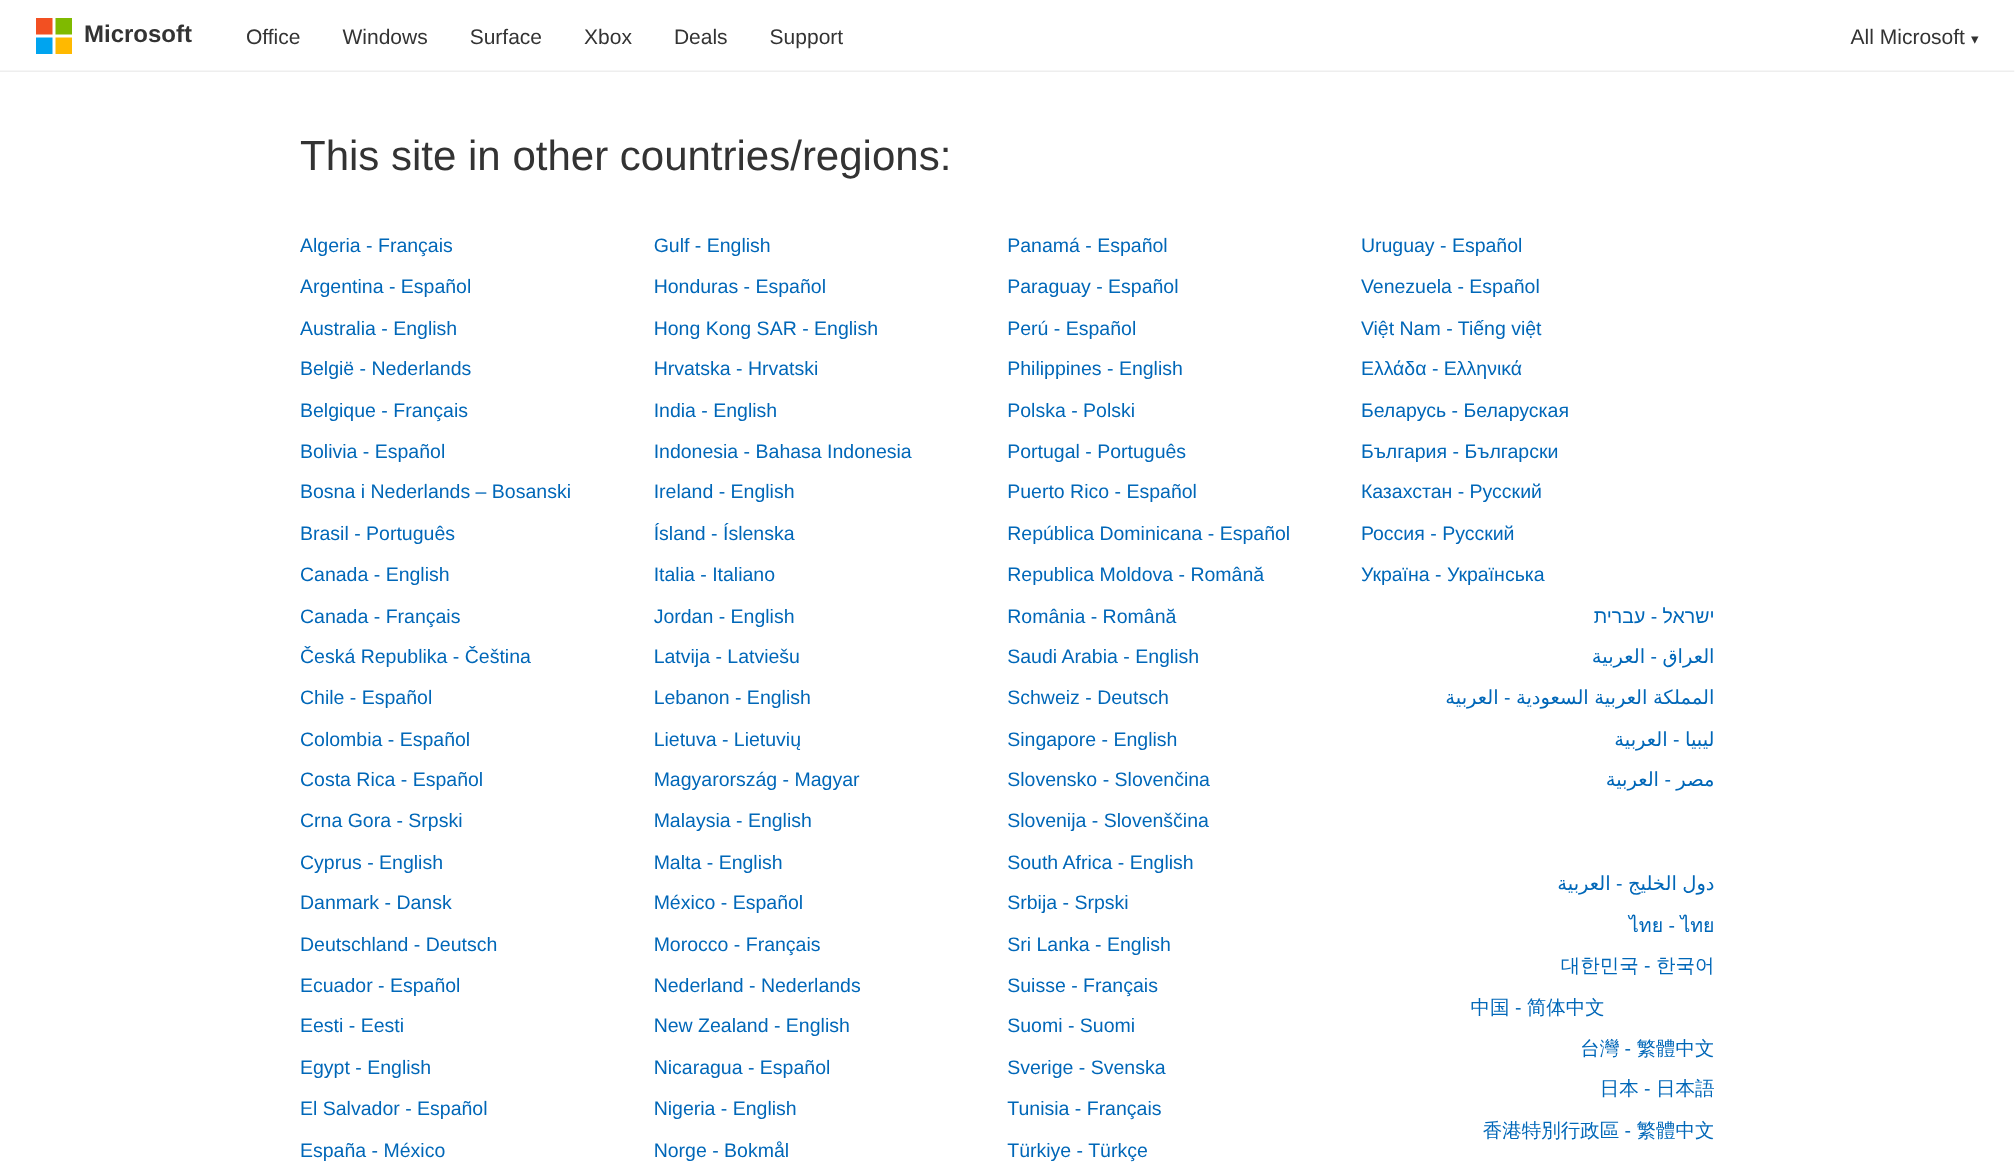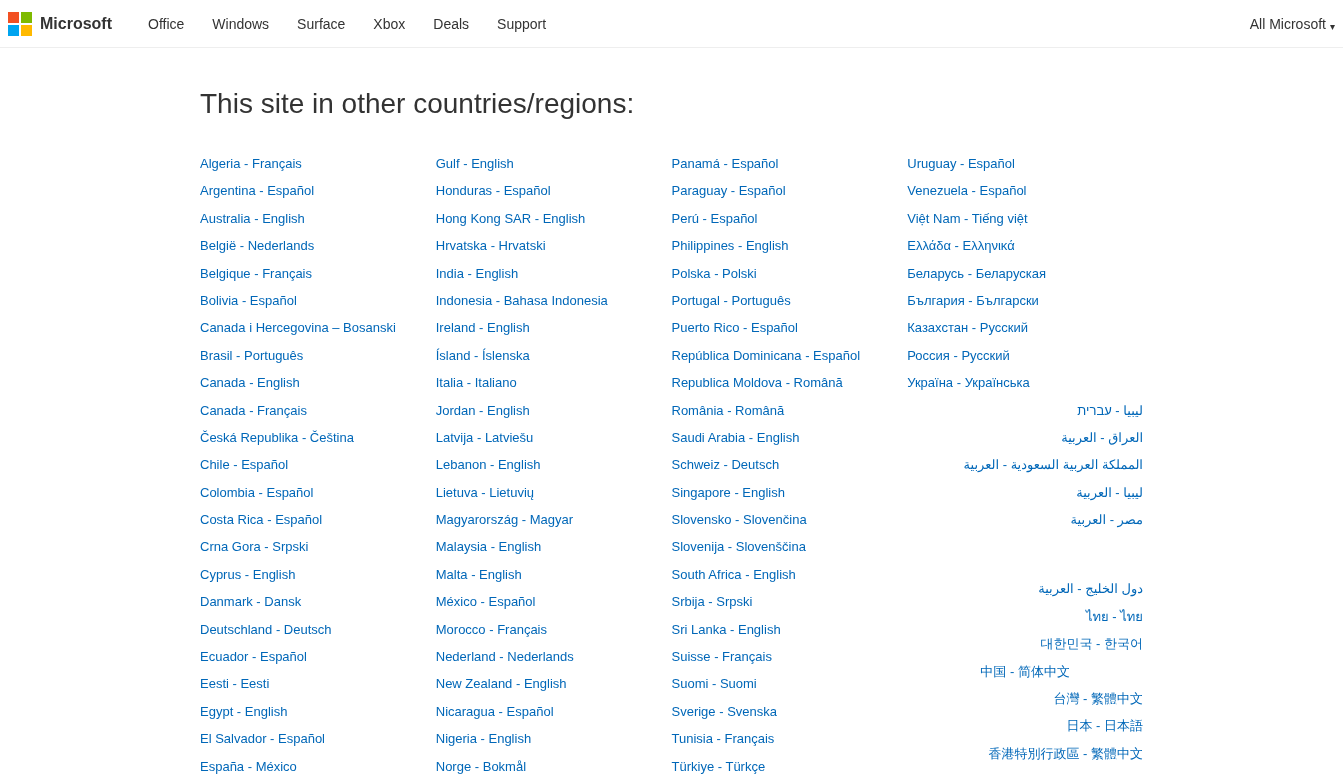--- a/index.html
+++ b/index.html
@@ -3,21 +3,21 @@
   <meta charset="utf-8">
   <style>
     * { margin: 0; padding: 0; box-sizing: border-box; }
     body { font-family: 'Segoe UI', Arial, sans-serif; background: #fff; color: #333; font-size: 14px; }
 
     
     nav {
       display: flex;
       align-items: center;
       height: 48px;
-      padding: 0 8px;
+      padding: 0 24px;
       border-bottom: 1px solid #eee;
       position: sticky; top: 0; background: #fff; z-index: 10;
     }
     .nav-logo {
       display: flex; align-items: center; gap: 8px; margin-right: 24px; text-decoration: none;
     }
     .nav-logo-text {
       font-size: 16px; font-weight: 600; color: #333;
     }
     .nav-links {
@@ -86,21 +86,21 @@
 <div class="content">
   <h1>This site in other countries/regions:</h1>
   <div class="columns" id="columns-container">
   <div class="col">
         <a href="#">Algeria - Français</a>
         <a href="#">Argentina - Español</a>
         <a href="#">Australia - English</a>
         <a href="#">België - Nederlands</a>
         <a href="#">Belgique - Français</a>
         <a href="#">Bolivia - Español</a>
-        <a href="#">Canada i Hercegovina – Bosanski</a>
+        <a href="#">Bosna i Nederlands – Bosanski</a>
         <a href="#">Brasil - Português</a>
         <a href="#">Canada - English</a>
         <a href="#">Canada - Français</a>
         <a href="#">Česká Republika - Čeština</a>
         <a href="#">Chile - Español</a>
         <a href="#">Colombia - Español</a>
         <a href="#">Costa Rica - Español</a>
         <a href="#">Crna Gora - Srpski</a>
         <a href="#">Cyprus - English</a>
         <a href="#">Danmark - Dansk</a>
@@ -164,21 +164,21 @@
       <div class="col">
         <a href="#">Uruguay - Español</a>
         <a href="#">Venezuela - Español</a>
         <a href="#">Việt Nam - Tiếng việt</a>
         <a href="#">Ελλάδα - Ελληνικά</a>
         <a href="#">Беларусь - Беларуская</a>
         <a href="#">България - Български</a>
         <a href="#">Казахстан - Русский</a>
         <a href="#">Россия - Русский</a>
         <a href="#">Україна - Українська</a>
-        <a href="#" style="direction: rtl; text-align: right; display: block;">ليبيا - עברית</a>
+        <a href="#" style="direction: rtl; text-align: right; display: block;">ישראל - עברית</a>
         <a href="#" style="direction: rtl; text-align: right; display: block;">العراق - العربية</a>
         <a href="#" style="direction: rtl; text-align: right; display: block;">المملكة العربية السعودية - العربية</a>
         <a href="#" style="direction: rtl; text-align: right; display: block;">ليبيا - العربية</a>
         <a href="#" style="direction: rtl; text-align: right; display: block;">مصر - العربية</a>
         <a href="#" style="direction: rtl; text-align: right; display: block; margin-top: 42px;">دول الخليج - العربية</a>
         <a href="#" style="direction: rtl; text-align: right; display: block;">ไทย - ไทย</a>
         <a href="#" style="direction: rtl; display: block;">대한민국 - 한국어</a>
         <a href="#" style="direction: rtl; text-align: center; display: block;">中国 - 简体中文</a>
         <a href="#" style="direction: rtl; text-align: right; display: block;">台灣 - 繁體中文</a>
         <a href="#" style="direction: rtl; text-align: right; display: block;">日本 - 日本語</a>

